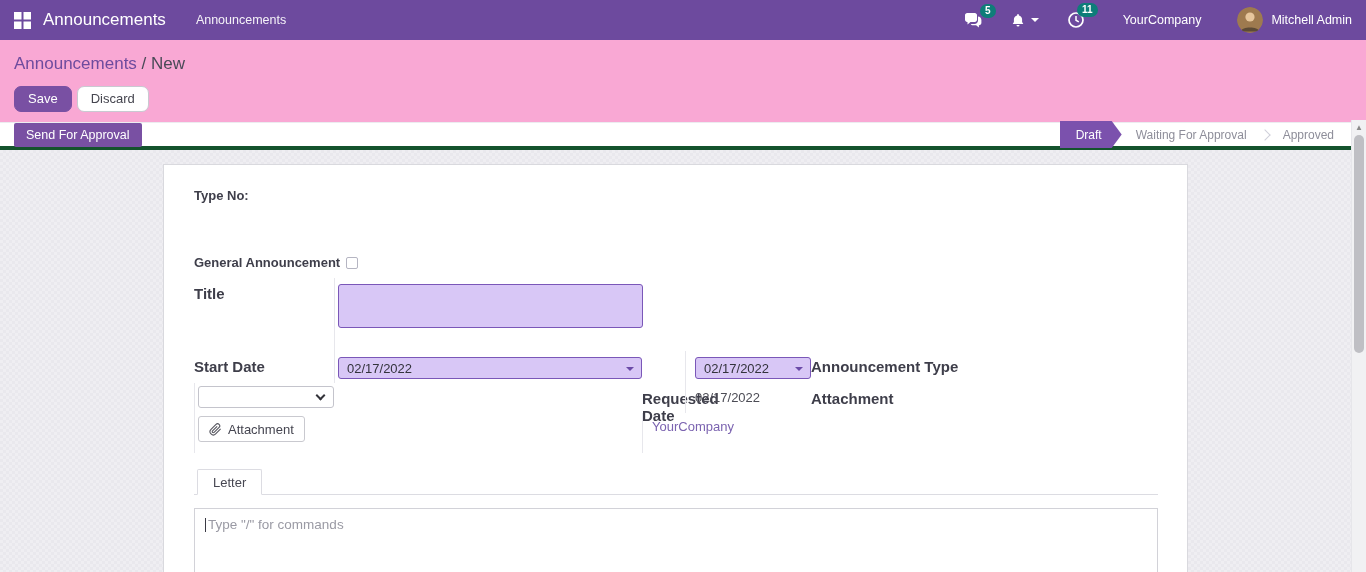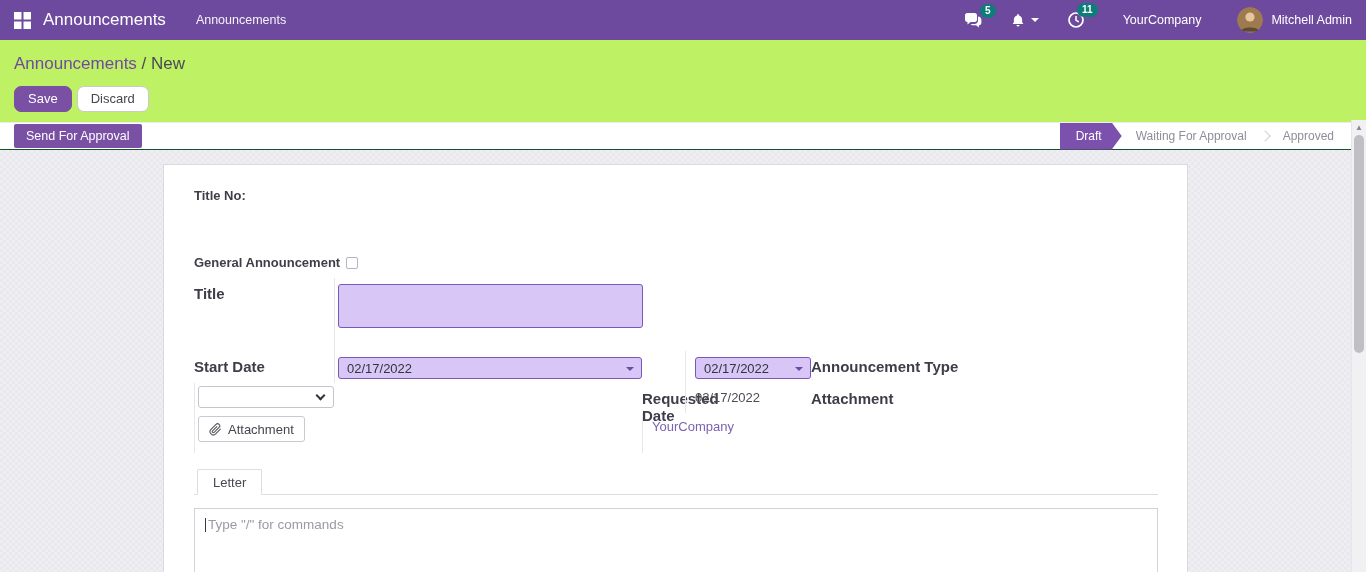--- a/index.html
+++ b/index.html
@@ -16,32 +16,32 @@
   .icon-wrap { position: relative; margin-left: 28px; display: flex; align-items: center; cursor: pointer; }
   .badge { position: absolute; top: -8px; right: -13px; background: #0e7d79; color: #fff;
            font-size: 10px; font-weight: bold; padding: 2px 5px; border-radius: 9px; line-height: 10px; }
   .caret-down { width: 0; height: 0; border-left: 4px solid transparent; border-right: 4px solid transparent;
                 border-top: 4px solid #fff; margin-left: 6px; }
   .company-name { font-size: 12.5px; margin-left: 38px; cursor: pointer; }
   .avatar { width: 26px; height: 26px; border-radius: 50%; overflow: hidden; margin-left: 36px; cursor: pointer; }
   .user-name { font-size: 12.5px; margin-left: 8px; cursor: pointer; }
 
   
-  .breadcrumb-area { background: #bef264; padding: 14px 16px 10px 14px; }
+  .breadcrumb-area { background: #f9a8d4; padding: 14px 16px 10px 14px; }
   .breadcrumb { font-size: 17px; color: #4a4a57; }
   .bc-link { color: #6e4b9e; cursor: pointer; }
   .btn-row { margin-top: 12px; display: flex; }
   .btn { font-size: 13px; padding: 5px 13px; border-radius: 7px; cursor: pointer;
          font-family: inherit; line-height: 14px; }
   .btn-primary { background: #7950a3; color: #fff; border: 1px solid #7950a3; }
   .btn-secondary { background: #fff; color: #45454f; border: 1px solid #c9c9d1; margin-left: 5px; }
 
   
   .action-strip { height: 28px; background: #fff; border-top: 1px solid #ececf0;
-                  border-bottom: 1px solid #14532d; display: flex; align-items: center;
+                  border-bottom: 4px solid #14532d; display: flex; align-items: center;
                   padding-left: 14px; padding-right: 18px; }
   .strip-btn { background: #7950a3; color: #fff; font-size: 12.5px; padding: 0 12px;
                height: 24px; border: none; border-radius: 2px; cursor: pointer; font-family: inherit; }
   .statusbar { margin-left: auto; display: flex; align-items: center; height: 27px; }
   .status-active { background: #7b51ad; color: #fff; font-size: 12px; height: 27px;
                    display: flex; align-items: center; padding: 0 20px 0 16px;
                    clip-path: polygon(0 0, calc(100% - 10px) 0, 100% 50%, calc(100% - 10px) 100%, 0 100%);
                    cursor: pointer; }
   .status { color: #8e8e9a; font-size: 12px; padding: 0 14px; cursor: pointer; }
   .status-sep { width: 8px; height: 8px; border-top: 1px solid #cfcfda; border-right: 1px solid #cfcfda;
@@ -178,21 +178,21 @@
     <span class="status-active">Draft</span>
     <span class="status">Waiting For Approval</span>
     <span class="status-sep"></span>
     <span class="status">Approved</span>
   </div>
 </div>
 
 <div class="content">
   <div class="sheet">
 
-    <div class="code-line">Title No:</div>
+    <div class="code-line">Type No:</div>
 
     <div class="general-line">
       <span>General Announcement</span>
       <span class="checkbox"></span>
     </div>
 
     <div class="fgrid">
 
       <div class="flabel">Title</div>
       <div class="fcell">

